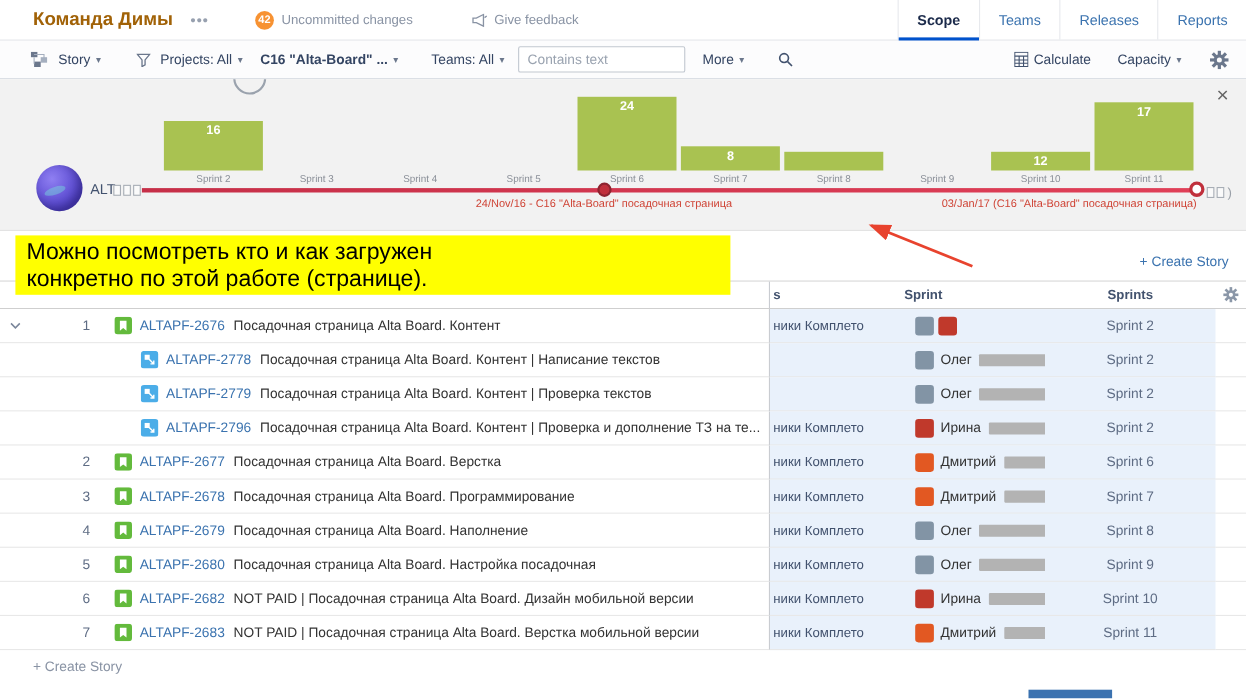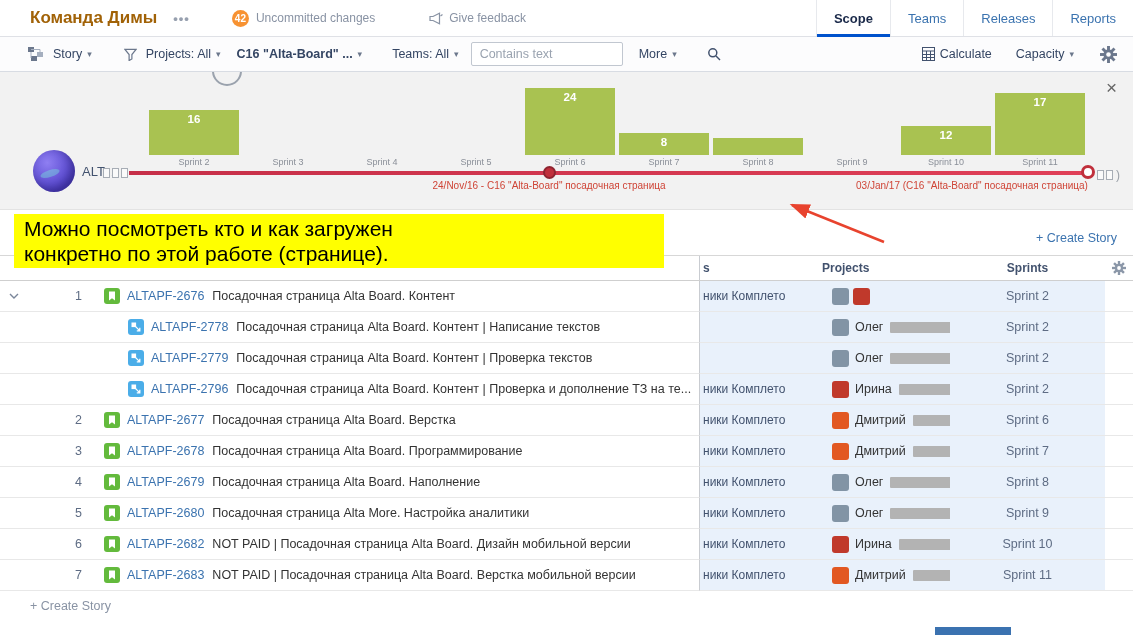--- a/index.html
+++ b/index.html
@@ -195,21 +195,21 @@
           <div class="bar-label">8</div>
         </div>
       </div>
       <div class="bar-slot">
         <div class="bar" style="height: 17px; background: rgb(169, 194, 81);">
           <div class="bar-label"></div>
         </div>
       </div>
       <div class="bar-slot"></div>
       <div class="bar-slot">
-        <div class="bar" style="height: 29px; background: rgb(169, 194, 81);">
+        <div class="bar" style="height: 17px; background: rgb(169, 194, 81);">
           <div class="bar-label">12</div>
         </div>
       </div>
       <div class="bar-slot">
         <div class="bar" style="height: 62px; background: rgb(169, 194, 81);">
           <div class="bar-label">17</div>
         </div>
       </div>
     </div>
   <div class="cat-row" id="cat-row">
@@ -256,21 +256,21 @@
   <div>конкретно по этой работе (странице).</div>
 </div>
 
 <div class="grid">
   <div class="g-header">
     <div class="cell cl"></div>
     <div class="cell cgroup">
         <span>s</span>
       </div>
     <div class="cell cmem">
-        <span>Projects</span>
+        <span>Sprint</span>
       </div>
     <div class="cell cspr" style="color:#42526e">
         <span>Sprints</span>
       </div>
     <div class="cell cgear">
       <svg width="14" height="14" viewBox="-10 -10 20 20">
           <g fill="#8b97a8">
             <rect x="-1.7" y="-10" width="3.4" height="20"></rect>
             <rect x="-1.7" y="-10" width="3.4" height="20" transform="rotate(45)"></rect>
             <rect x="-1.7" y="-10" width="3.4" height="20" transform="rotate(90)"></rect>
@@ -445,21 +445,21 @@
       <div class="trow">
         <div class="cell cl">
           <div class="chev"></div>
           <div class="num">5</div>
           <div class="rcontent">
             <svg width="16" height="16" viewBox="0 0 16 16">
               <rect width="16" height="16" rx="3" fill="#63ba3c"></rect>
               <path d="M5 3.6h6v9L8 10.2l-3 2.4z" fill="#fff"></path>
             </svg>
             <a class="ckey">ALTAPF-2680</a>
-            <span class="csum">Посадочная страница Alta More. Настройка аналитики</span>
+            <span class="csum">Посадочная страница Alta Board. Настройка посадочная</span>
           </div>
         </div>
         <div class="cell cgroup">ники Комплето</div>
         <div class="cell cmem">
           <span class="avatar" style="background: rgb(130, 148, 165);"></span>
           <span class="mname">Олег</span>
           <span class="redact"></span>
         </div>
         <div class="cell cspr">Sprint 9</div>
         <div class="cell cgear"></div>

